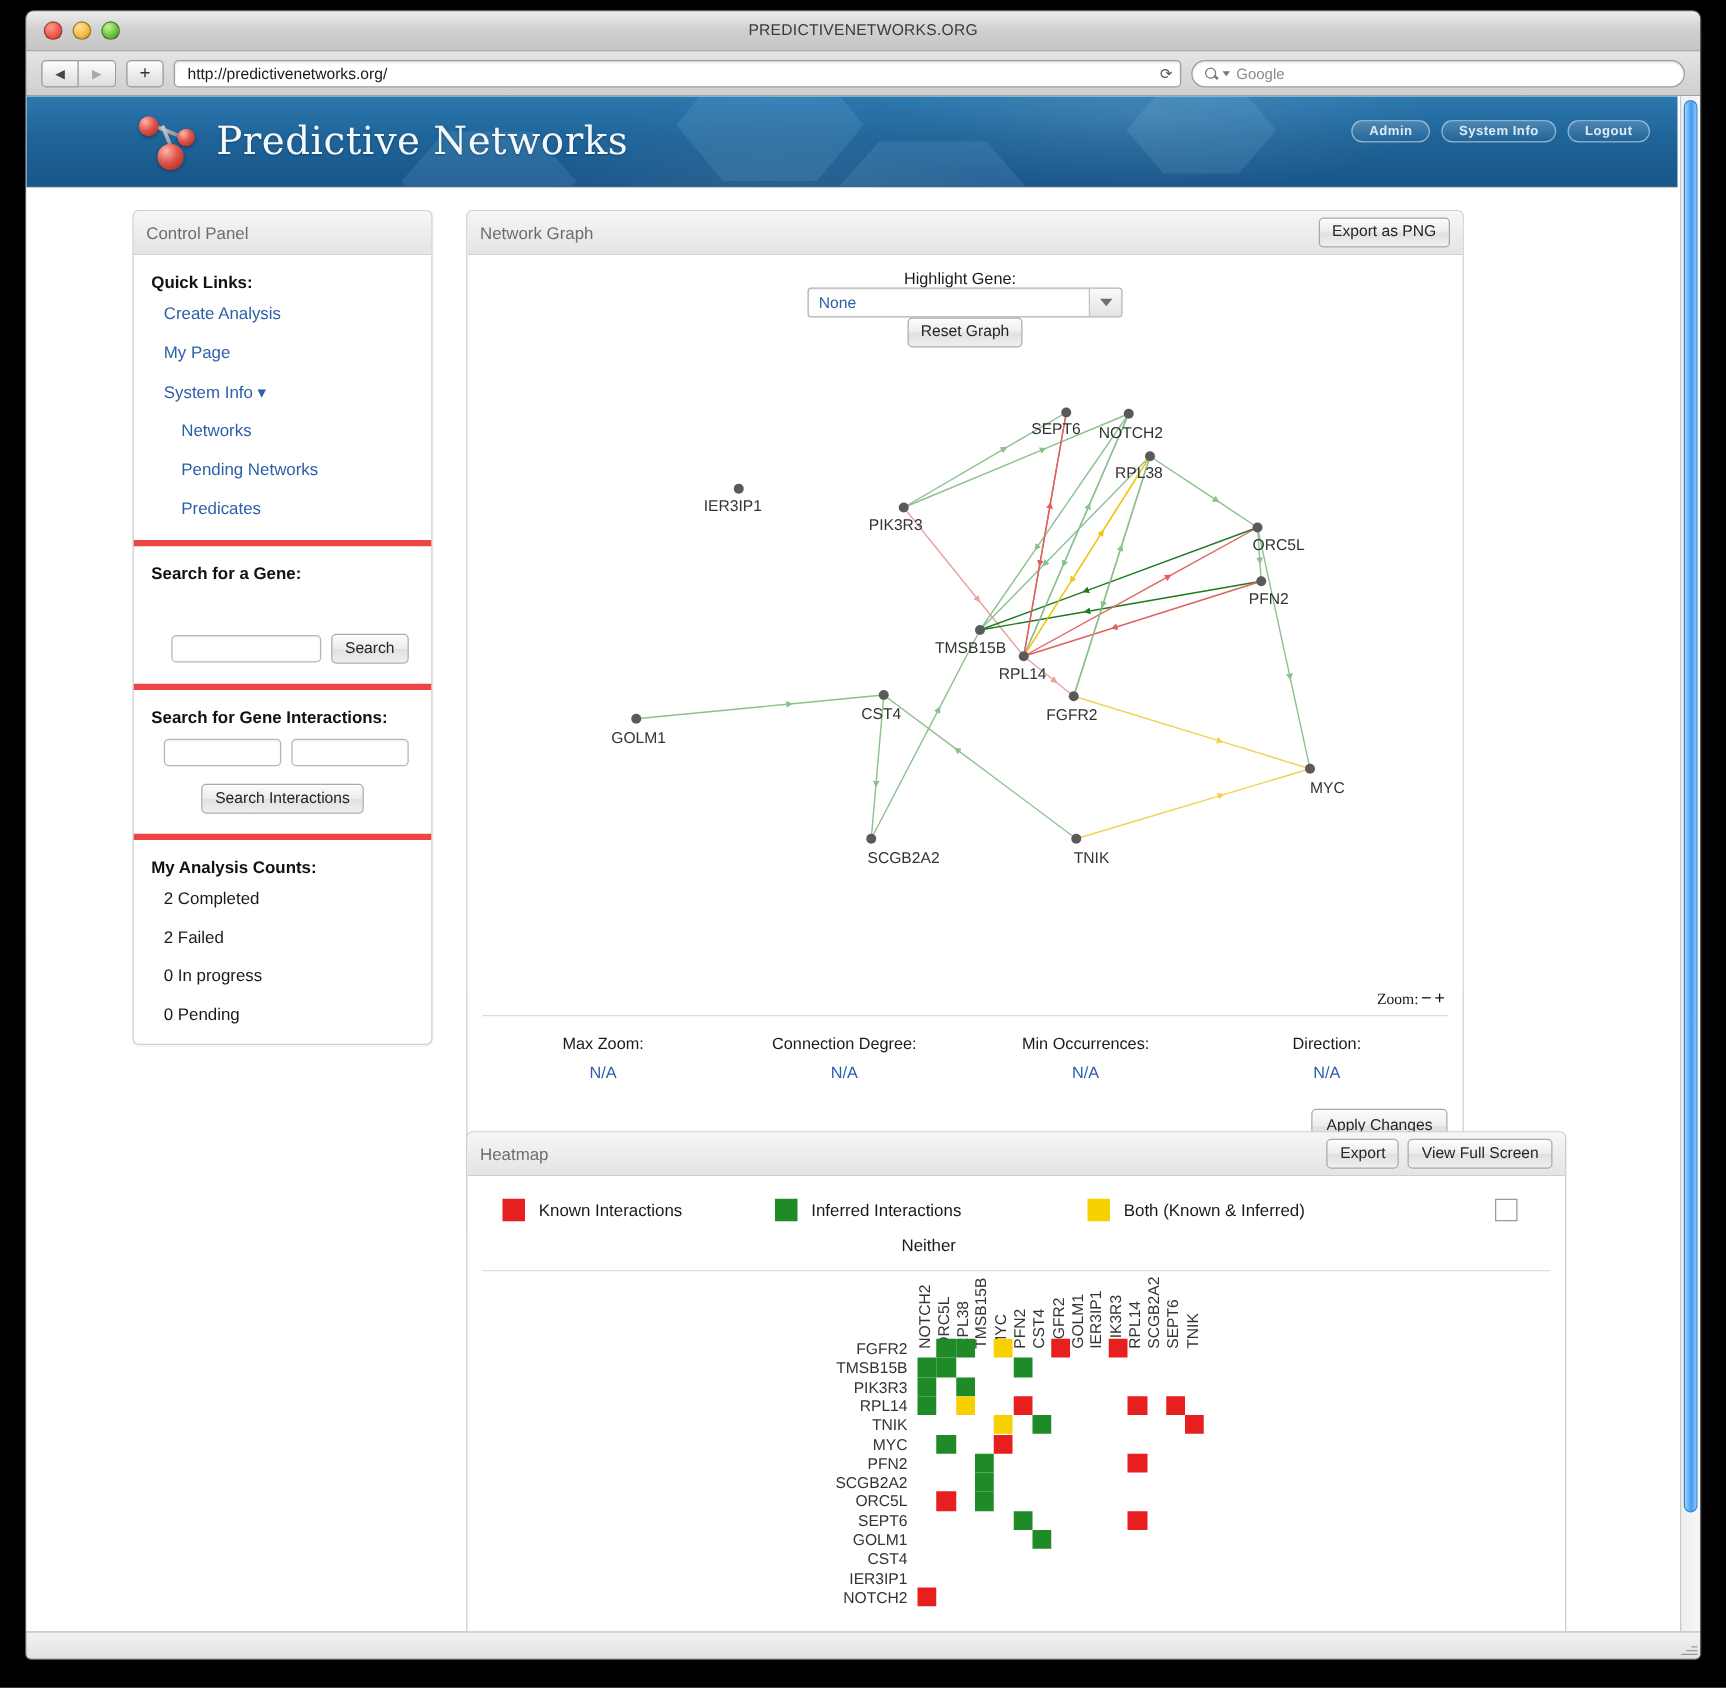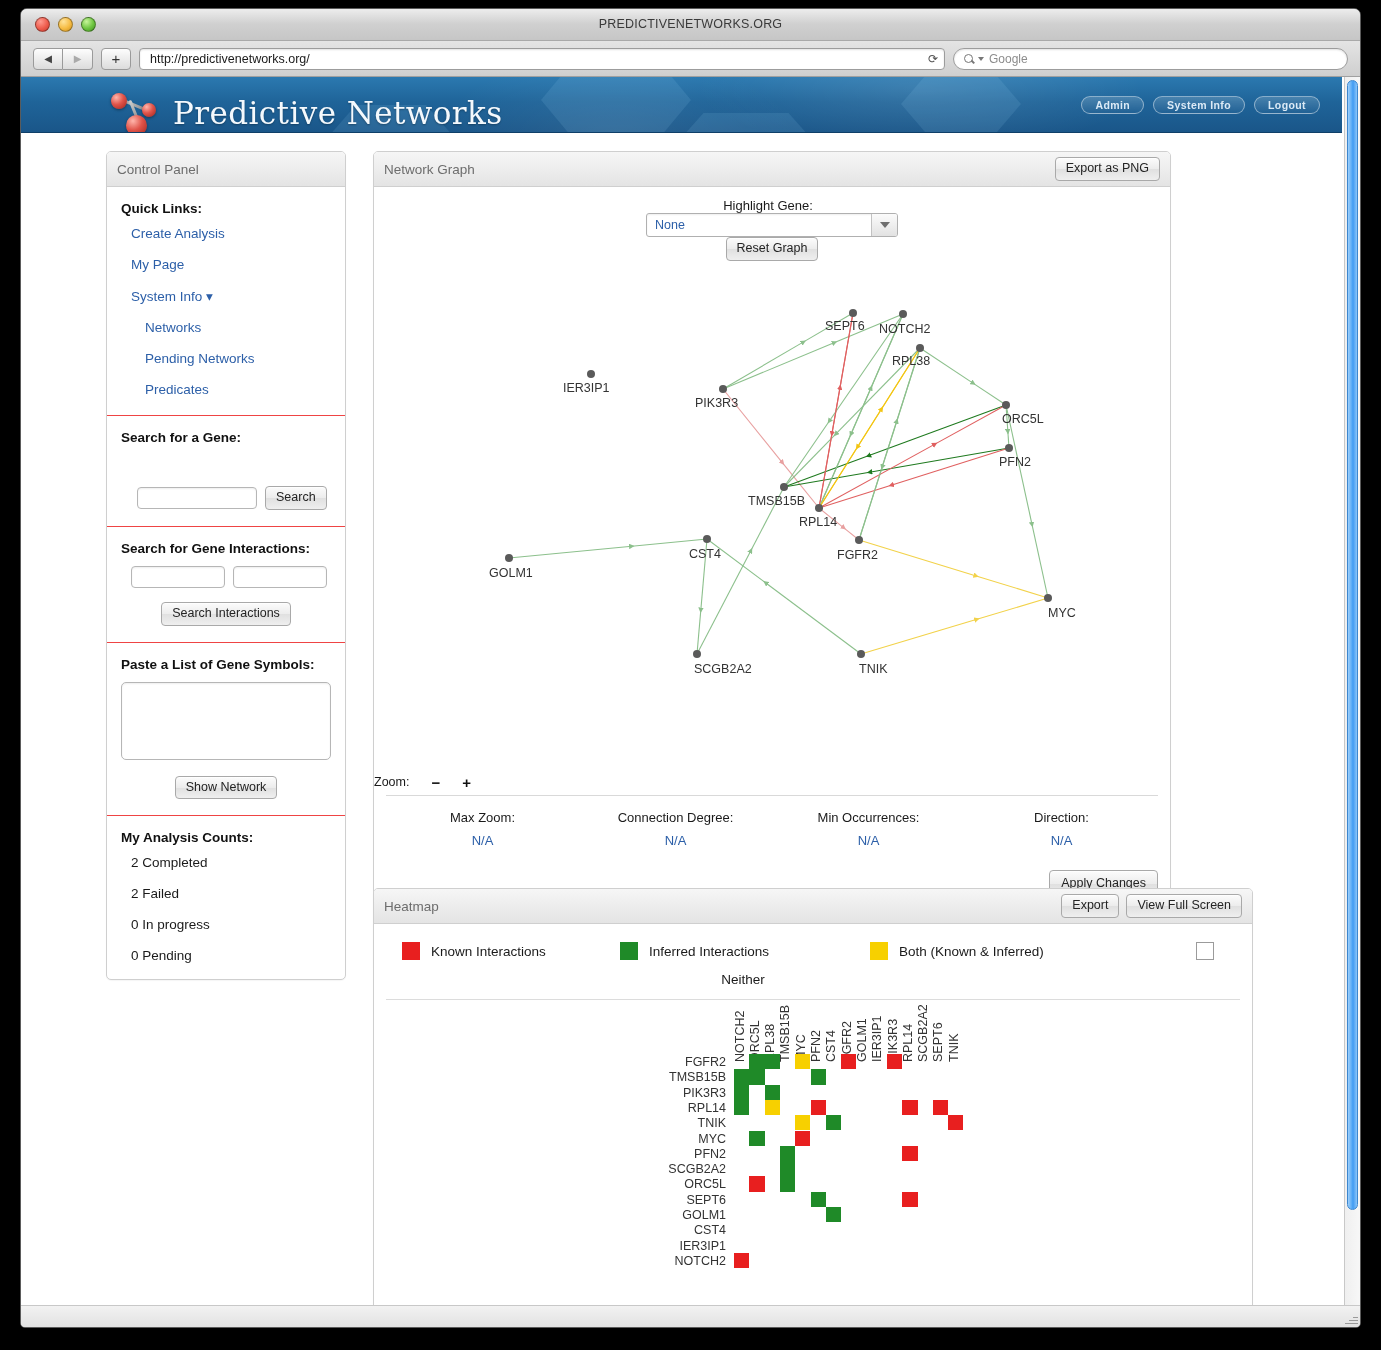--- a/index.html
+++ b/index.html
@@ -77,21 +77,21 @@
                 background:#777; transform:rotate(45deg); right:-3px; bottom:0px; }
   .caretdn { width:0;height:0;border-left:3px solid transparent;border-right:3px solid transparent;border-top:4px solid #777; }
 
   
   #viewport { position:absolute; left:0; right:0; top:68px; bottom:22px;
               background:#fff; overflow:hidden; }
   #page { position:absolute; left:0; top:0; width:1321px; }
 
   
   #siteheader {
-    height:56px; position:relative;
+    height:73px; position:relative;
     background:
       radial-gradient(ellipse 320px 90px at 68% 20%, rgba(255,255,255,0.10), rgba(255,255,255,0) 70%),
       radial-gradient(ellipse 260px 120px at 45% 110%, rgba(255,255,255,0.07), rgba(255,255,255,0) 70%),
       linear-gradient(to bottom,#2b79b0 0%,#1f6499 45%,#1a5689 100%);
     border-bottom:1px solid #0f3f68;
     overflow:hidden;
   }
   #siteheader .hexa { position:absolute; opacity:0.12; background:#9fd4f5;
       clip-path:polygon(25% 0%,75% 0%,100% 50%,75% 100%,25% 100%,0% 50%); }
   #logo { position:absolute; left:88px; top:12px; display:flex; align-items:center; gap:12px; }
@@ -128,21 +128,21 @@
   .btn {
     background:linear-gradient(to bottom,#fcfcfc 0%,#ececec 50%,#e0e0e0 51%,#efefef 100%);
     border:1px solid #a9a9a9; border-radius:4px;
     font-size:12.5px; color:#242424; padding:4px 10px; line-height:1.1;
     box-shadow:0 1px 0 rgba(255,255,255,0.8) inset;
     white-space:nowrap;
   }
 
   
   #sidebar { position:absolute; left:85px; top:18px; width:240px; }
-  .sec { border-bottom:1px solid #ef4444; padding:14px 14px 16px 14px; }
+  .sec { border-bottom:5px solid #ef4444; padding:14px 14px 16px 14px; }
   .sec:last-child { border-bottom:none; }
   .sec h3 { margin:0 0 10px 0; font-size:13.5px; color:#111; font-weight:bold; }
   .ql { display:block; color:#2c5fa8; font-size:13.5px; text-decoration:none;
         margin:0 0 16px 10px; }
   .ql.sub { margin-left:24px; }
   .ql:last-child { margin-bottom:2px; }
   .inp { border:1px solid #b6b6b6; border-radius:4px; height:22px;
          background:#fff; box-shadow:inset 0 1px 2px rgba(0,0,0,0.07); }
   .row { display:flex; align-items:center; gap:8px; }
   textarea.ta {
@@ -167,22 +167,22 @@
   .selbox .arrowbox {
     width:26px; height:100%;
     background:linear-gradient(to bottom,#fbfbfb,#e2e2e2);
     border-left:1px solid #c2c2c2;
     display:flex; align-items:center; justify-content:center;
   }
   .tri-dn { width:0;height:0;border-left:5px solid transparent;
             border-right:5px solid transparent;border-top:6px solid #6e6e6e; }
 
   #graph { height:505px; position:relative; background:#fff; }
-  #zoomrow { display:flex; align-items:center;
-             gap:22px; padding:0 14px 5px 0; font-size:12.5px; color:#1a1a1a; }
+  #zoomrow { display:flex; justify-content:flex-end; align-items:center;
+             gap:2px; padding:0 14px 5px 0; font-size:12.5px; color:#1a1a1a;font-family:Liberation Serif, serif; }
   #zoomrow .zb { font-size:15px; font-weight:bold; color:#111; line-height:1; }
   hr.sep { border:none; border-top:1px solid #d9d9d9; margin:0 12px; }
 
   #filters { padding:14px 12px 16px 12px; }
   .frow { display:flex; }
   .fcell { flex:1; text-align:center; }
   .fcell .k { font-size:13px; color:#1a1a1a; }
   .fcell .v { font-size:13px; color:#2c5fa8; margin-top:8px; }
   #filters2 { display:flex; align-items:flex-start; margin-top:22px; }
   .f2a { width:37%; text-align:center; }
@@ -307,27 +307,20 @@
             <h3>Search for Gene Interactions:</h3>
             <div class="row" style="margin:0 0 14px 10px;">
               <input class="inp" style="width: 94px;" value="">
               <input class="inp" style="width: 94px;" value="">
             </div>
             <div class="centerbtn" style="margin-top:0;">
               <button class="btn">Search Interactions</button>
             </div>
           </div>
 
-          <div class="sec">
-            <h3>Paste a List of Gene Symbols:</h3>
-            <textarea class="ta" placeholder="" style=""></textarea>
-            <div class="centerbtn">
-              <button class="btn">Show Network</button>
-            </div>
-          </div>
 
           <div class="sec">
             <h3>My Analysis Counts:</h3>
             <div class="cnt">2 Completed</div>
             <div class="cnt">2 Failed</div>
             <div class="cnt">0 In progress</div>
             <div class="cnt">0 Pending</div>
           </div>
         </div>
 

